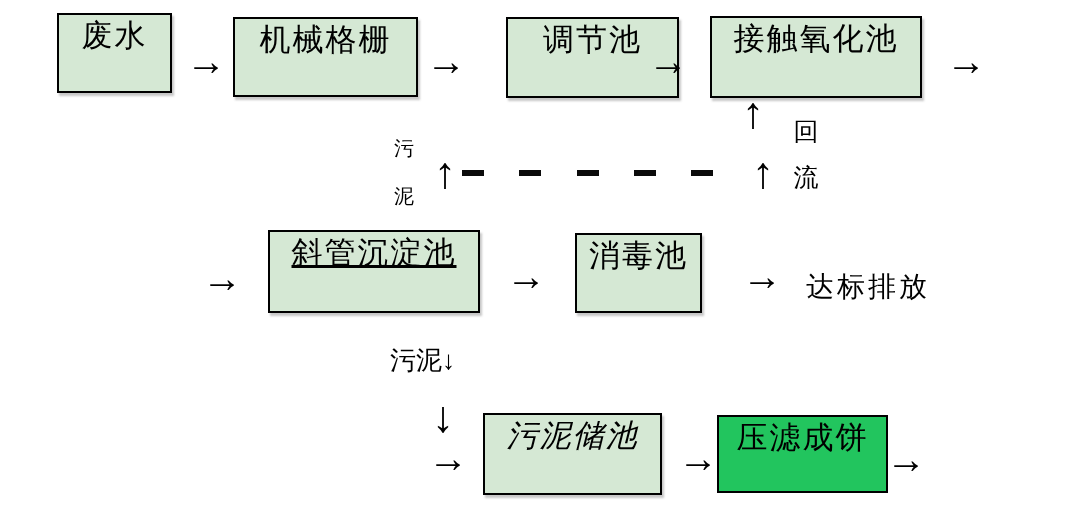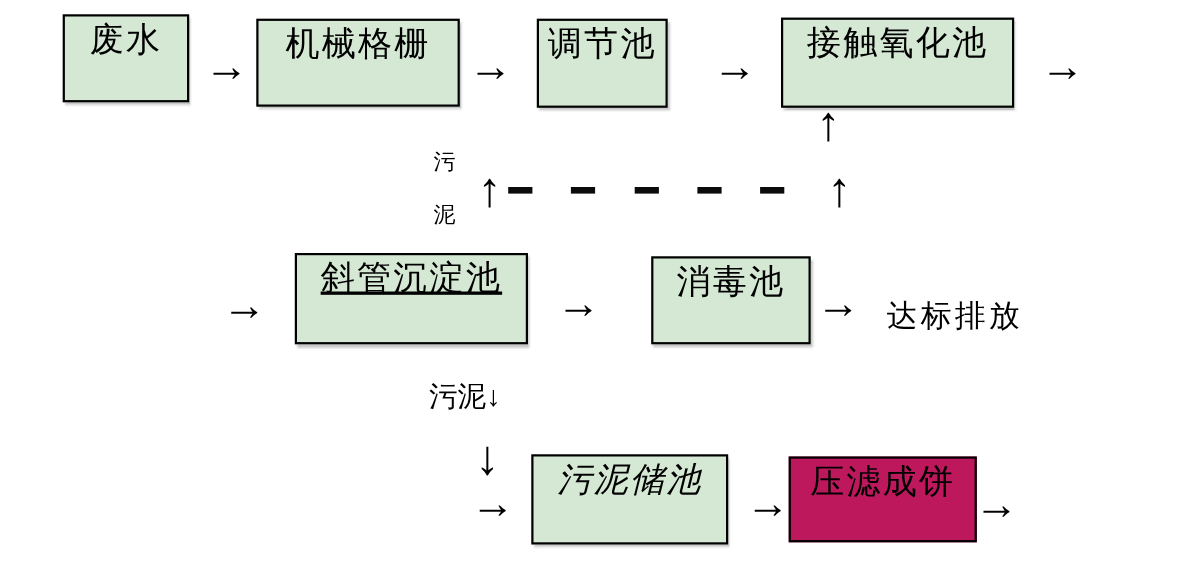--- a/index.html
+++ b/index.html
@@ -17,21 +17,21 @@
     border: 2px solid #000;
     background: #d5e8d4;
     display: flex;
     align-items: flex-start;
     justify-content: center;
     font-size: 31px;
     letter-spacing: 2px;
     box-shadow: 2px 3px 2px rgba(130,130,130,0.45);
   }
   .box.white {
-    background: #be185d;
+    background: #22c55e;
     box-shadow: none;
   }
   .arrow-r {
     position: absolute;
     font-size: 40px;
     line-height: 38px;
     white-space: nowrap;
   }
   .arrow-u, .arrow-d {
     position: absolute;
@@ -72,21 +72,21 @@
   <div class="box" style="left:57px; top:13px; width:115px; height:80px;">
     <span>废水</span>
   </div>
   <span class="arrow-r" style="left:186px; top:42px;">→</span>
 
   <div class="box" style="left:233px; top:17px; width:185px; height:80px;">
     <span>机械格栅</span>
   </div>
   <span class="arrow-r" style="left:426px; top:42px;">→</span>
 
-  <div class="box" style="left:488px; top:17px; width:119px; height:81px;">
+  <div class="box" style="left:506px; top:17px; width:173px; height:81px;">
     <span>调节池</span>
   </div>
   <span class="arrow-r" style="left:648px; top:42px;">→</span>
 
   <div class="box" style="left:710px; top:16px; width:212px; height:82px;">
     <span>接触氧化池</span>
   </div>
   <span class="arrow-r" style="left:946px; top:42px;">→</span>
 
   <div class="vlabel" style="left:388px; top:124px;">污泥</div>
@@ -98,29 +98,30 @@
     <span class="dash-seg"></span>
     <span class="dash-seg"></span>
     <span class="dash-seg"></span>
     <span class="dash-seg"></span>
   </div>
 
   <span class="arrow-u" style="left:752px; top:152px;">↑</span>
 
   <span class="arrow-u" style="left:742px; top:92px;">↑</span>
 
+  <div class="vlabel" style="left:790px; top:108px; font-size:25px; line-height:46px;">回流</div>
 
   <span class="arrow-r" style="left:202px; top:259px;">→</span>
 
   <div class="box" style="left:268px; top:230px; width:212px; height:83px;text-decoration:underline;">
     <span>斜管沉淀池</span>
   </div>
   <span class="arrow-r" style="left:506px; top:257px;">→</span>
 
-  <div class="box" style="left:592px; top:233px; width:145px; height:80px;">
+  <div class="box" style="left:575px; top:233px; width:127px; height:80px;">
     <span>消毒池</span>
   </div>
   <span class="arrow-r" style="left:742px; top:257px;">→</span>
 
   <div class="hlabel" style="left:390px; top:343px; font-size:26px; letter-spacing:0;">污泥↓</div>
 
   <div class="hlabel" style="left:806px; top:268px;">达标排放</div>
 
   <span class="arrow-d" style="left:432px; top:396px;">↓</span>
 

